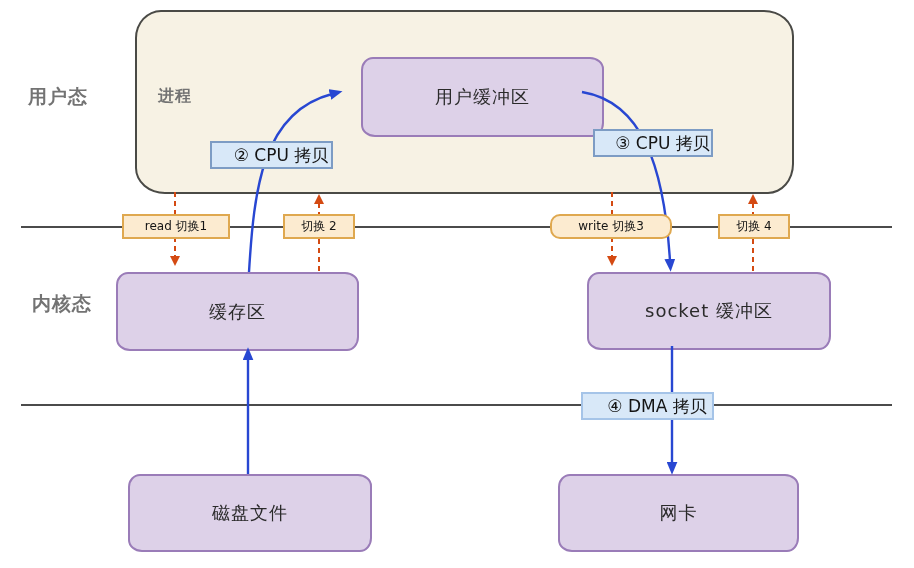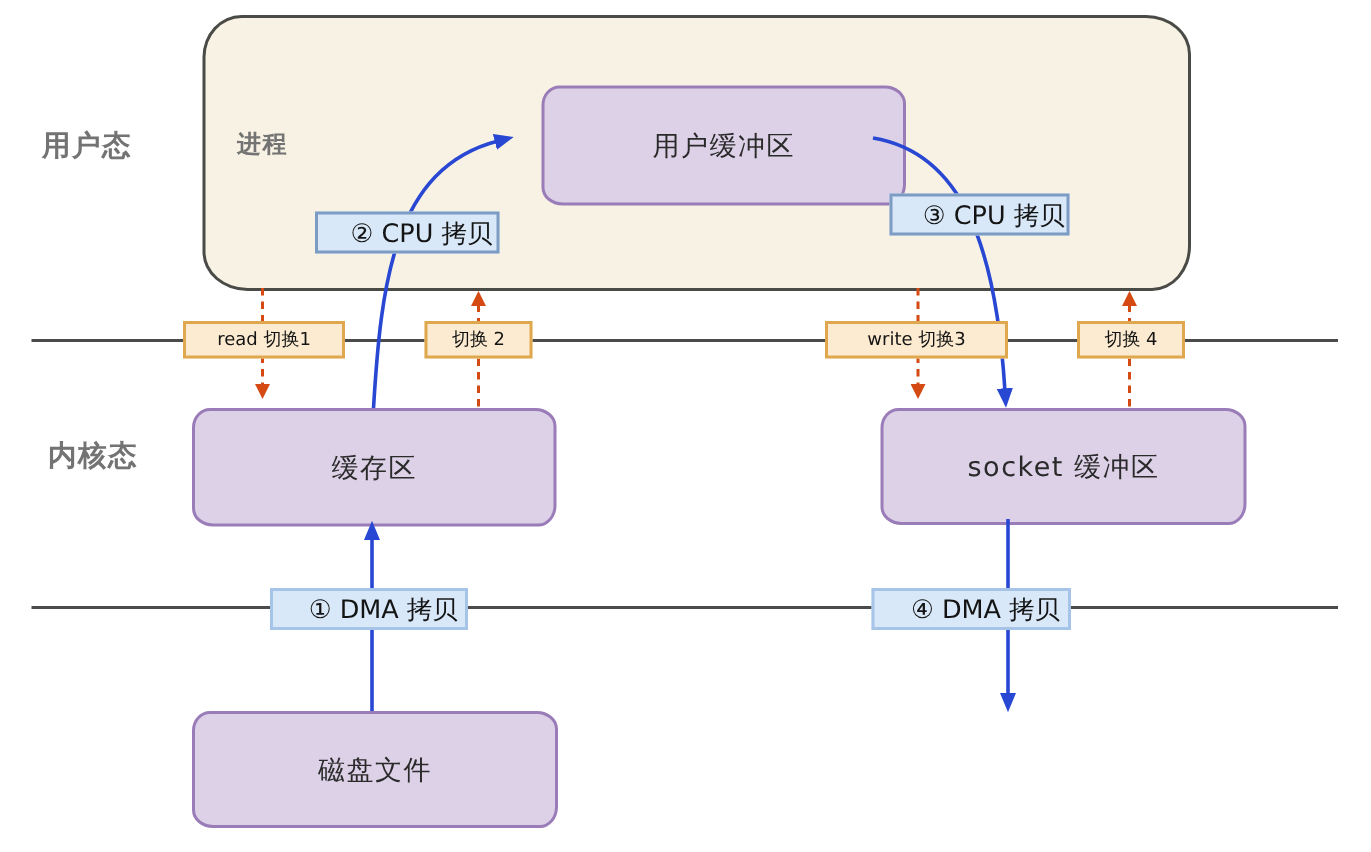--- a/index.html
+++ b/index.html
@@ -45,21 +45,21 @@
     border-radius: 12px 14px 12px 14px / 13px 12px 14px 12px;
     display: flex;
     align-items: center;
     justify-content: center;
     font-size: 18px;
     color: #2a2a2a;
     z-index: 2;
     letter-spacing: 1px;
   }
   #node-user-buffer   { left: 361px; top: 57px;  width: 239px; height: 76px; }
-  #node-kernel-buffer { left: 128px; top: 272px; width: 239px; height: 75px; }
+  #node-kernel-buffer { left: 116px; top: 272px; width: 239px; height: 75px; }
   #node-socket-buffer { left: 558px; top: 272px; width: 240px; height: 74px; margin-left: 29px; }
   #node-disk-file     { left: 128px; top: 474px; width: 240px; height: 74px; }
   #node-nic           { left: 558px; top: 474px; width: 237px; height: 74px; }
 
   
   .mode-label {
     position: absolute;
     font-size: 19px;
     font-weight: bold;
     color: #737373;
@@ -101,21 +101,21 @@
     background: #fcebd0;
     border: 2px solid #dfa84f;
     font-size: 12px;
   }
   #badge-cpu-2 { left: 210px; top: 141px; width: 123px; height: 28px; }
   #badge-cpu-3 { left: 593px; top: 129px; width: 120px; height: 28px; }
   #badge-dma-1 { left: 180px; top: 392px; width: 132px; height: 28px; }
   #badge-dma-4 { left: 581px; top: 392px; width: 133px; height: 28px; }
   #badge-switch-1 { left: 122px; top: 214px; width: 108px; height: 25px; }
   #badge-switch-2 { left: 283px; top: 214px; width: 72px;  height: 25px; }
-  #badge-switch-3 { left: 550px; top: 214px; width: 122px; height: 25px; }
+  #badge-switch-3 { left: 550px; top: 214px; width: 122px; height: 25px; border-radius: 10px; }
   #badge-switch-4 { left: 718px; top: 214px; width: 72px;  height: 25px; }
 </style>
 </head>
 <body>
 
 <div class="stage">
 
   <div class="process-container"></div>
 
   <div class="h-line" id="line-user-kernel"></div>
@@ -130,20 +130,23 @@
   </div>
   <div class="node" id="node-kernel-buffer">
     <span>缓存区</span>
   </div>
   <div class="node" id="node-socket-buffer">
     <span>socket 缓冲区</span>
   </div>
   <div class="node" id="node-disk-file">
     <span>磁盘文件</span>
   </div>
+  <div class="node" id="node-nic">
+    <span>网卡</span>
+  </div>
 
   <svg class="arrows" viewBox="0 0 914 568">
     <defs>
       <marker id="arrow-blue" viewBox="0 0 12 10" refX="2" refY="5" markerWidth="13" markerHeight="11" markerUnits="userSpaceOnUse" orient="auto">
         <path d="M0,0 L12,5 L0,10 Z" fill="#2847d2"></path>
       </marker>
       <marker id="arrow-red" viewBox="0 0 10 10" refX="2" refY="5" markerWidth="11" markerHeight="10" markerUnits="userSpaceOnUse" orient="auto">
         <path d="M0,0 L10,5 L0,10 Z" fill="#d44a12"></path>
       </marker>
     </defs>
@@ -152,21 +155,20 @@
     <path d="M 249,272 C 254,190 262,112 332,94" fill="none" stroke="#2847d2" stroke-width="2.4" marker-end="url(#arrow-blue)"></path>
     <path d="M 582,92 C 642,102 664,165 670,261" fill="none" stroke="#2847d2" stroke-width="2.4" marker-end="url(#arrow-blue)"></path>
     <path d="M 672,346 L 672,464" fill="none" stroke="#2847d2" stroke-width="2.4" marker-end="url(#arrow-blue)"></path>
 
     <path d="M 175,192 L 175,258" fill="none" stroke="#d44a12" stroke-width="2" stroke-dasharray="5 4" marker-end="url(#arrow-red)"></path>
     <path d="M 319,271 L 319,202" fill="none" stroke="#d44a12" stroke-width="2" stroke-dasharray="5 4" marker-end="url(#arrow-red)"></path>
     <path d="M 612,192 L 612,258" fill="none" stroke="#d44a12" stroke-width="2" stroke-dasharray="5 4" marker-end="url(#arrow-red)"></path>
     <path d="M 753,271 L 753,202" fill="none" stroke="#d44a12" stroke-width="2" stroke-dasharray="5 4" marker-end="url(#arrow-red)"></path>
   </svg>
 
-  <div class="badge badge-blue badge-dma" id="badge-dma-1">① DMA 拷贝</div>
   <div class="badge badge-blue badge-cpu" id="badge-cpu-2">② CPU 拷贝</div>
   <div class="badge badge-blue badge-cpu" id="badge-cpu-3">③ CPU 拷贝</div>
   <div class="badge badge-blue badge-dma" id="badge-dma-4">④ DMA 拷贝</div>
 
   <div class="badge badge-orange" id="badge-switch-1">read 切换1</div>
   <div class="badge badge-orange" id="badge-switch-2">切换 2</div>
   <div class="badge badge-orange" id="badge-switch-3">write 切换3</div>
   <div class="badge badge-orange" id="badge-switch-4">切换 4</div>
 
 </div>

